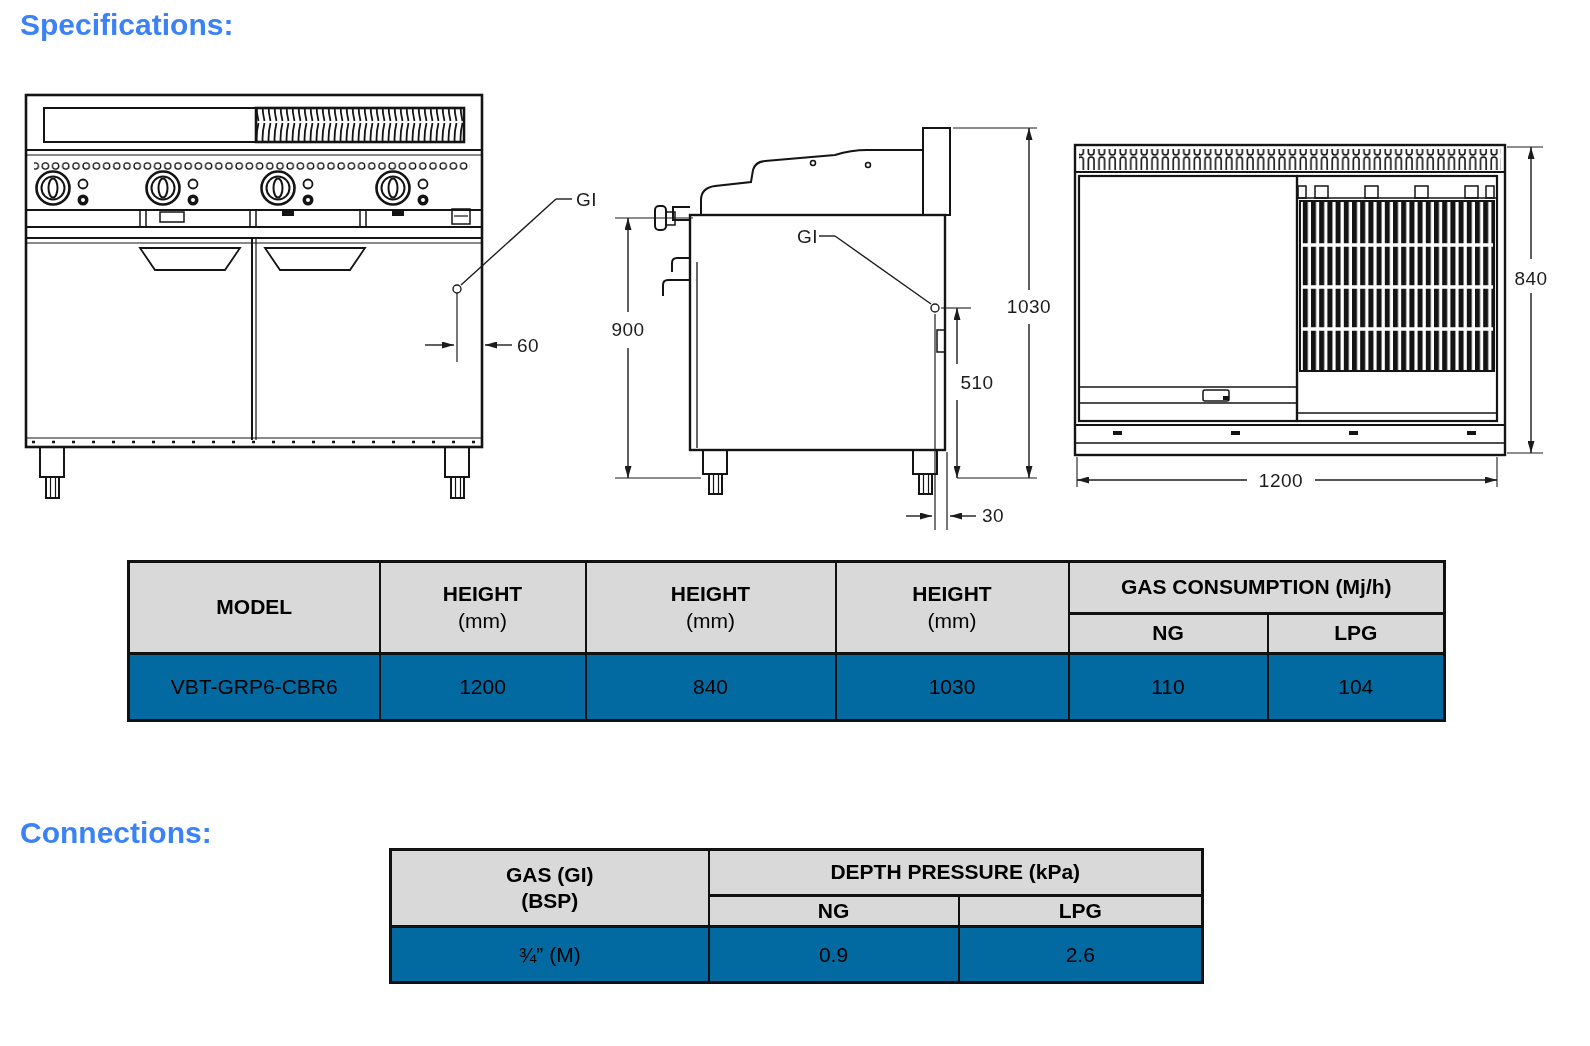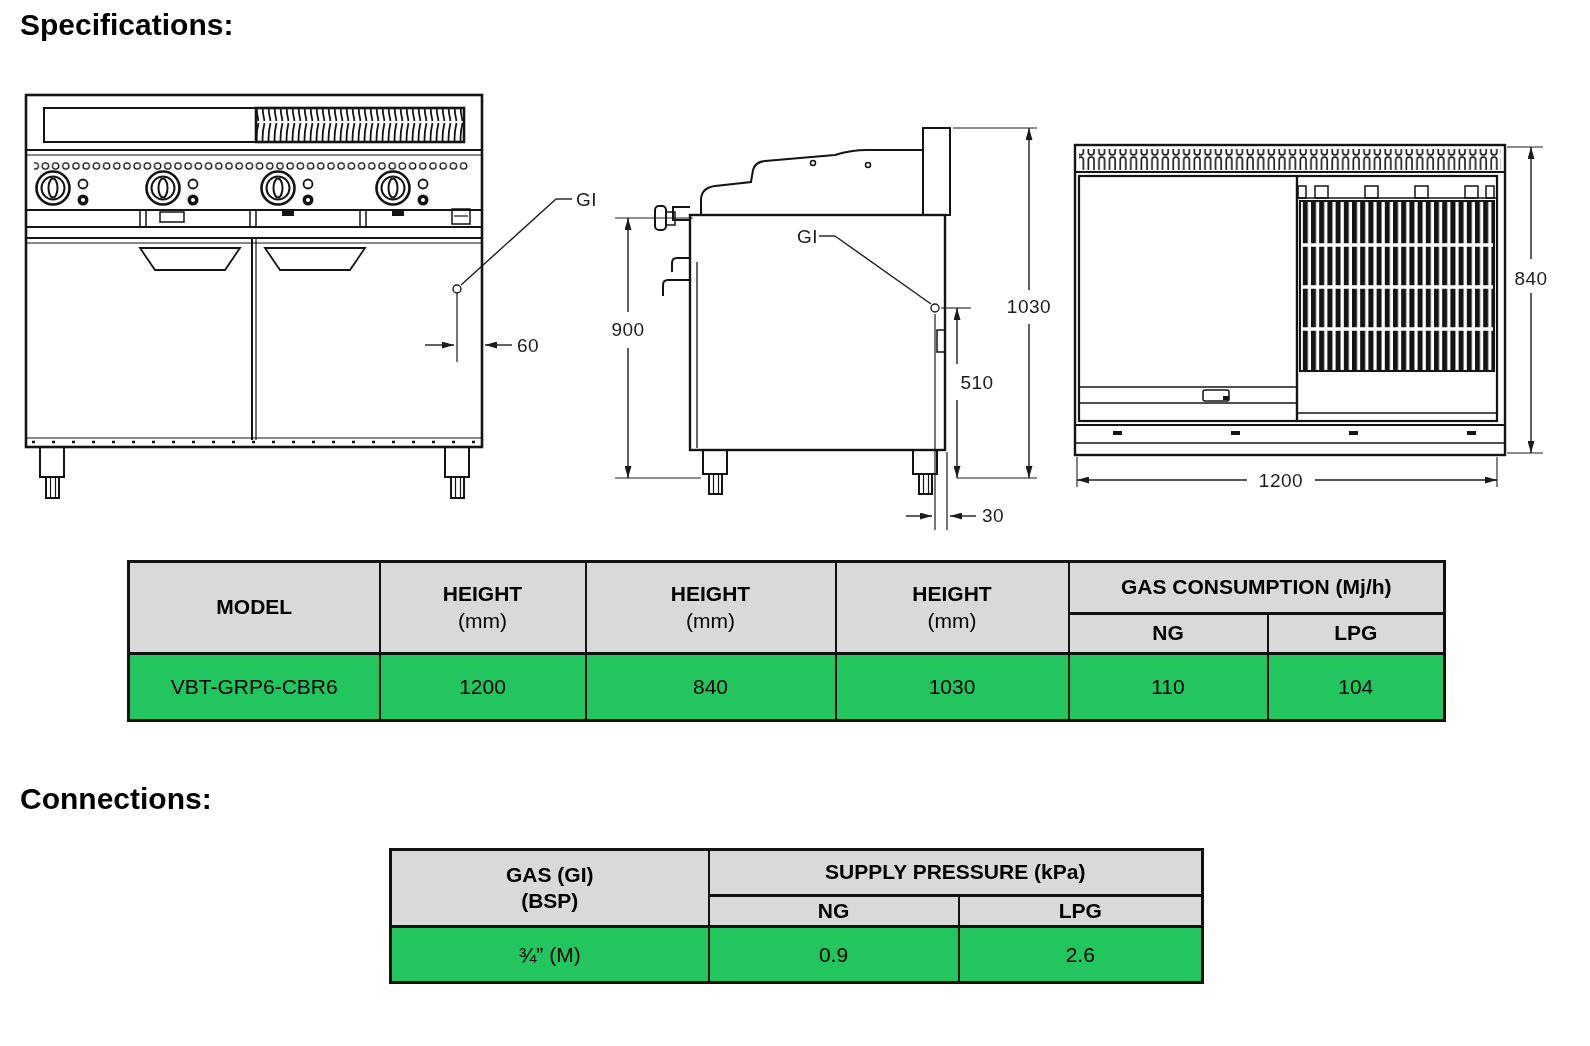--- a/index.html
+++ b/index.html
@@ -1,28 +1,28 @@
 <!DOCTYPE html>
 <html><head>
 <meta charset="utf-8">
 <style>
   html,body{margin:0;padding:0;}
   body{
     width:1590px;height:1046px;background:#ffffff;position:relative;
     font-family:"Liberation Sans",sans-serif;color:#000;overflow:hidden;
   }
   .heading{
-    position:absolute;left:20px;font-size:30px;font-weight:700;color:#000000;
+    position:absolute;left:20px;font-size:30px;font-weight:700;color:#3b82f6;
     letter-spacing:0px;
   }
   #spec-heading{top:8px;}
-  #conn-heading{top:782px;}
+  #conn-heading{top:816px;}
   svg{position:absolute;}
   svg text{font-family:"Liberation Sans",sans-serif;font-size:19px;fill:#1c1c1c;letter-spacing:0.5px;}
-  table{border-collapse:collapse;table-layout:fixed;position:absolute;background:#22c55e;}
+  table{border-collapse:collapse;table-layout:fixed;position:absolute;background:#0369a1;}
   th,td{border:2px solid #111;text-align:center;vertical-align:middle;padding:0 4px;overflow:hidden;}
   th{background:#d9d9d9;font-weight:700;font-size:21px;line-height:1.25;}
   td{font-size:21px;font-weight:400;}
   #spec-table{left:127px;top:560px;border:3px solid #111;}
   #spec-table .sub-row th{border-top:3px solid #111;}
   #spec-table tbody td{border-top:3px solid #111;height:64px;}
   #conn-table{left:389px;top:848px;border:3px solid #111;}
   #conn-table .sub-row th{border-top:3px solid #111;}
   #conn-table tbody td{border-top:3px solid #111;height:53px;margin-top:40px;}
   .unit{font-weight:400;}
@@ -279,21 +279,21 @@
     <col style="width:318px">
       <col style="width:250px">
       <col style="width:244px">
   </colgroup>
   <thead>
     <tr style="height:46px;padding-left:44px;">
       <th rowspan="2">
         <div>GAS (GI)</div>
         <div>(BSP)</div>
       </th>
-      <th colspan="2">SUPPLY PRESSURE (kPa)</th>
+      <th colspan="2">DEPTH PRESSURE (kPa)</th>
     </tr>
     <tr class="sub-row" style="height:31px;">
       <th>NG</th>
       <th>LPG</th>
     </tr>
   </thead>
   <tbody>
     <tr>
       <td>¾” (M)</td>
       <td>0.9</td>

